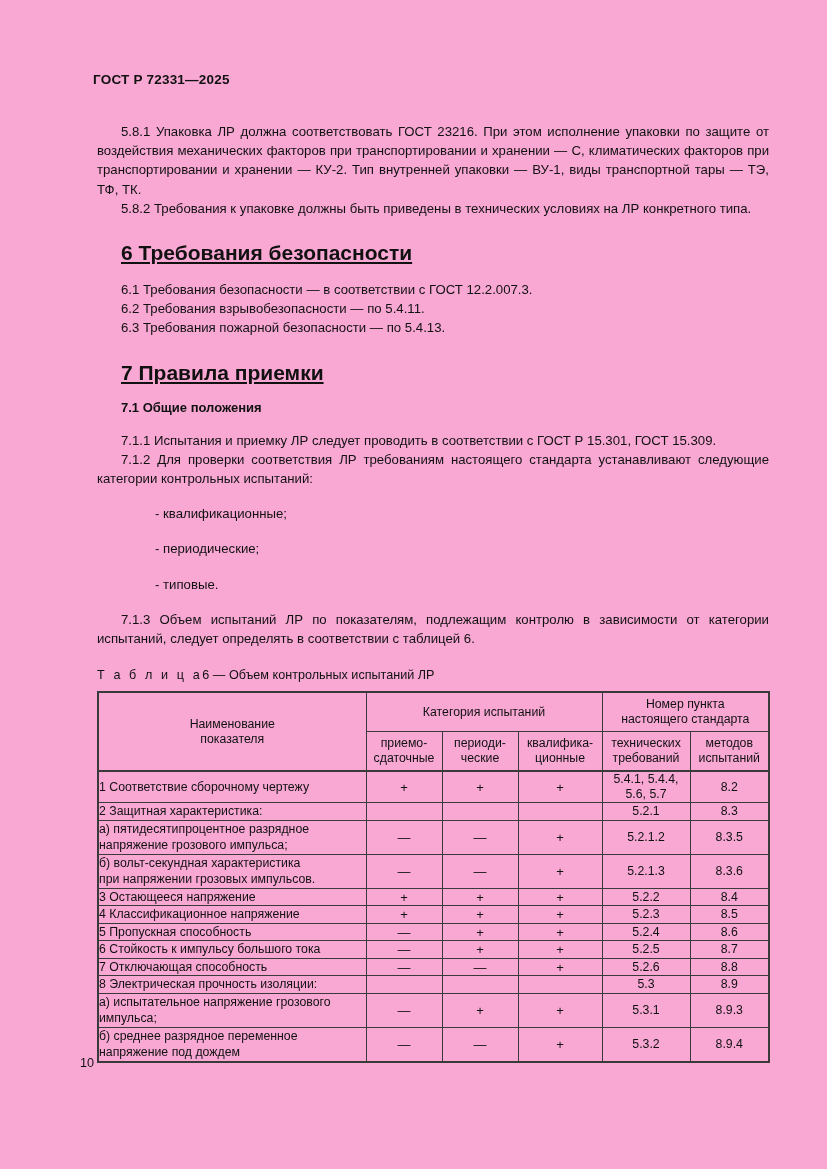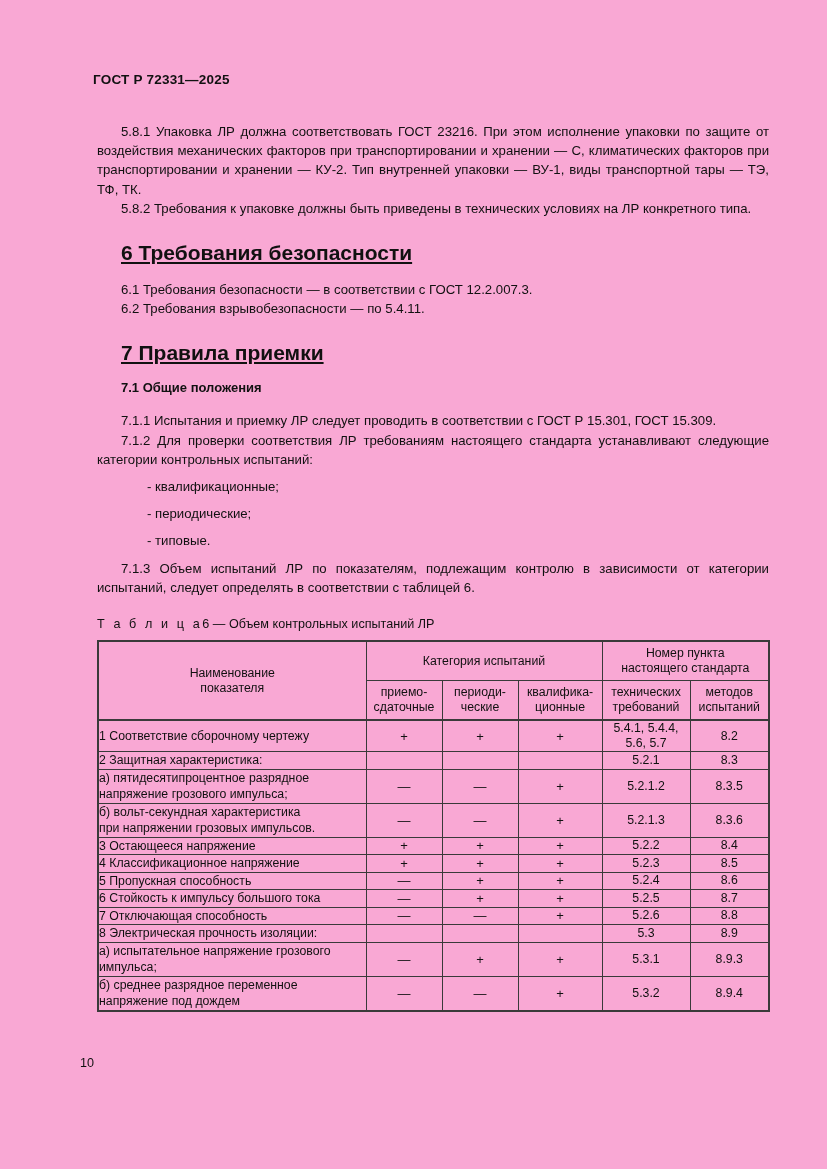--- a/index.html
+++ b/index.html
@@ -64,21 +64,21 @@
     line-height: 19.2px;
     margin: 0;
     padding: 0;
     text-align: justify;
     text-indent: 24px;
     hyphens: manual;
   }
   p.dash-item {
     font-size: 13.2px;
     line-height: 19.2px;
-    margin: 8px;
+    margin: 16px;
     padding: 0;
     text-indent: 42px;
   }
   .gap-14 { height: 14px; }
   .gap-16 { height: 16px; }
   .gap-18 { height: 18px; }
   .gap-24 { height: 24px; }
 
   
   .table-caption {
@@ -154,20 +154,21 @@
     <div class="gap-14"></div>
     <p class="body-text">5.8.1 Упаковка ЛР должна соответствовать ГОСТ 23216. При этом исполнение упаковки по защите от воздействия механических факторов при транспортировании и хранении — С, климатических факторов при транспортировании и хранении — КУ-2. Тип внутренней упаковки — ВУ-1, виды транспортной тары — ТЭ, ТФ, ТК.</p>
     <p class="body-text">5.8.2 Требования к упаковке должны быть приведены в технических условиях на ЛР конкретного типа.</p>
 
     <div class="gap-24"></div>
 
     <h2 class="clause-head">6 Требования безопасности</h2>
     <div class="gap-16"></div>
     <p class="body-text">6.1 Требования безопасности — в соответствии с ГОСТ 12.2.007.3.</p>
     <p class="body-text">6.2 Требования взрывобезопасности — по 5.4.11.</p>
+    <p class="body-text">6.3 Требования пожарной безопасности — по 5.4.13.</p>
 
     <div class="gap-24"></div>
 
     <h2 class="clause-head">7 Правила приемки</h2>
     <div class="gap-14"></div>
     <h3 class="sub-head">7.1 Общие положения</h3>
     <div class="gap-14"></div>
 
     <p class="body-text">7.1.1 Испытания и приемку ЛР следует проводить в соответствии с ГОСТ Р 15.301, ГОСТ 15.309.</p>
     <p class="body-text">7.1.2 Для проверки соответствия ЛР требованиям настоящего стандарта устанавливают следующие категории контрольных испытаний:</p>

